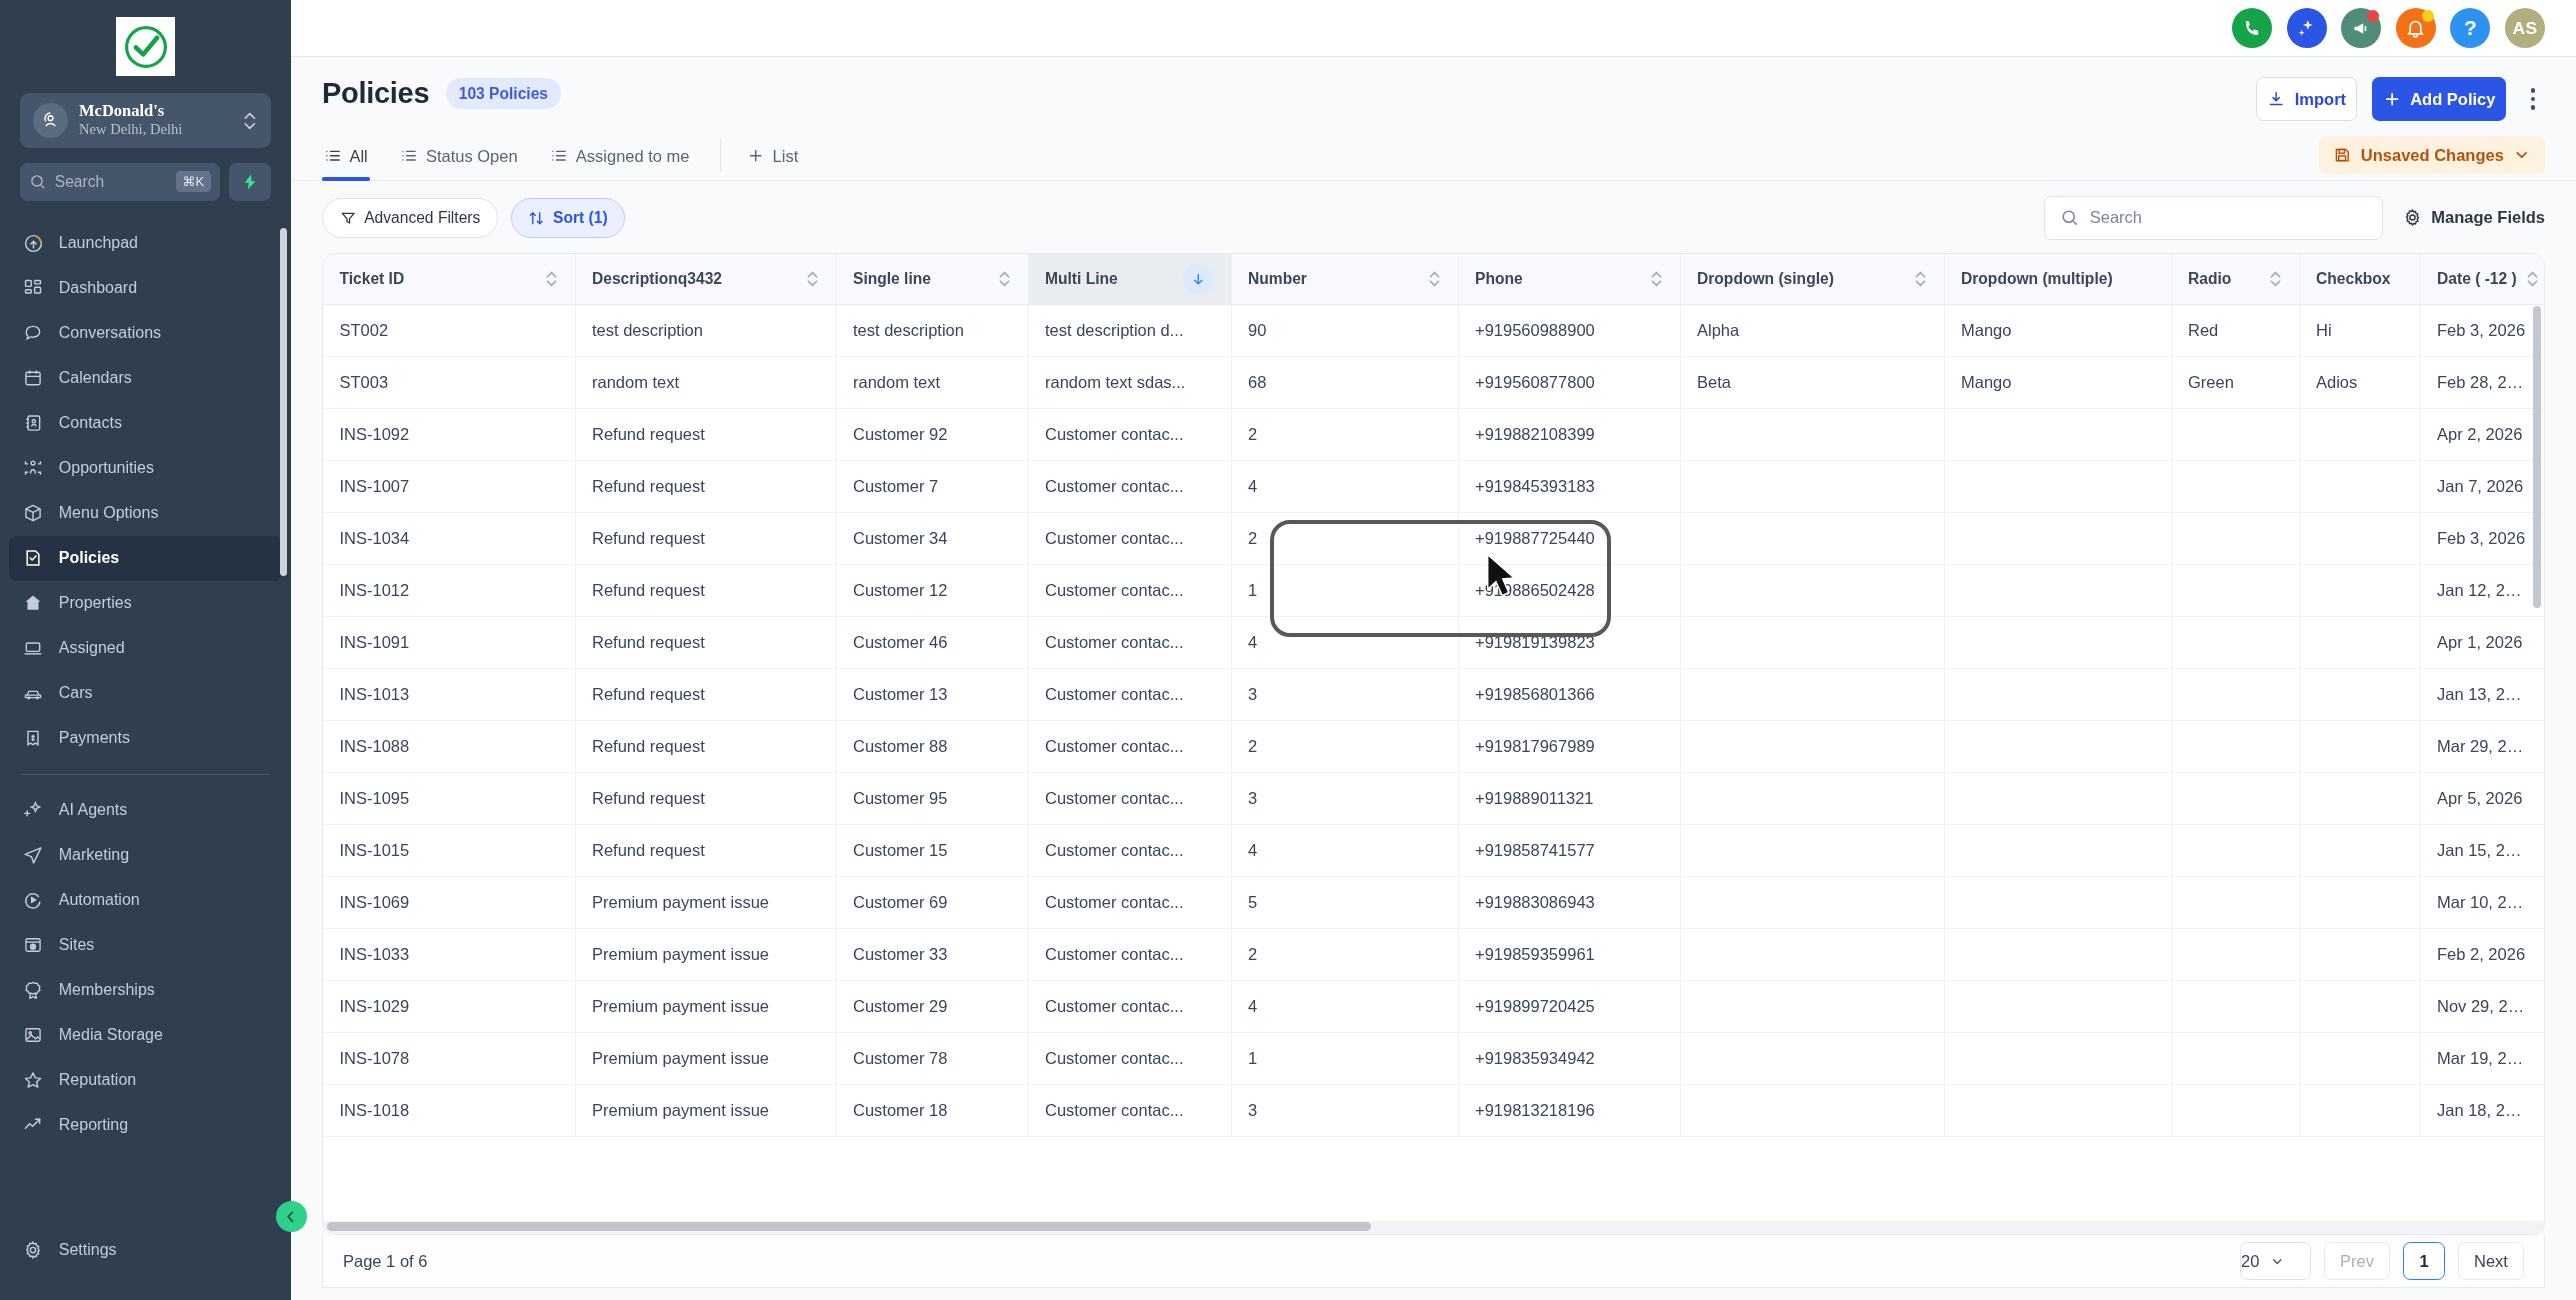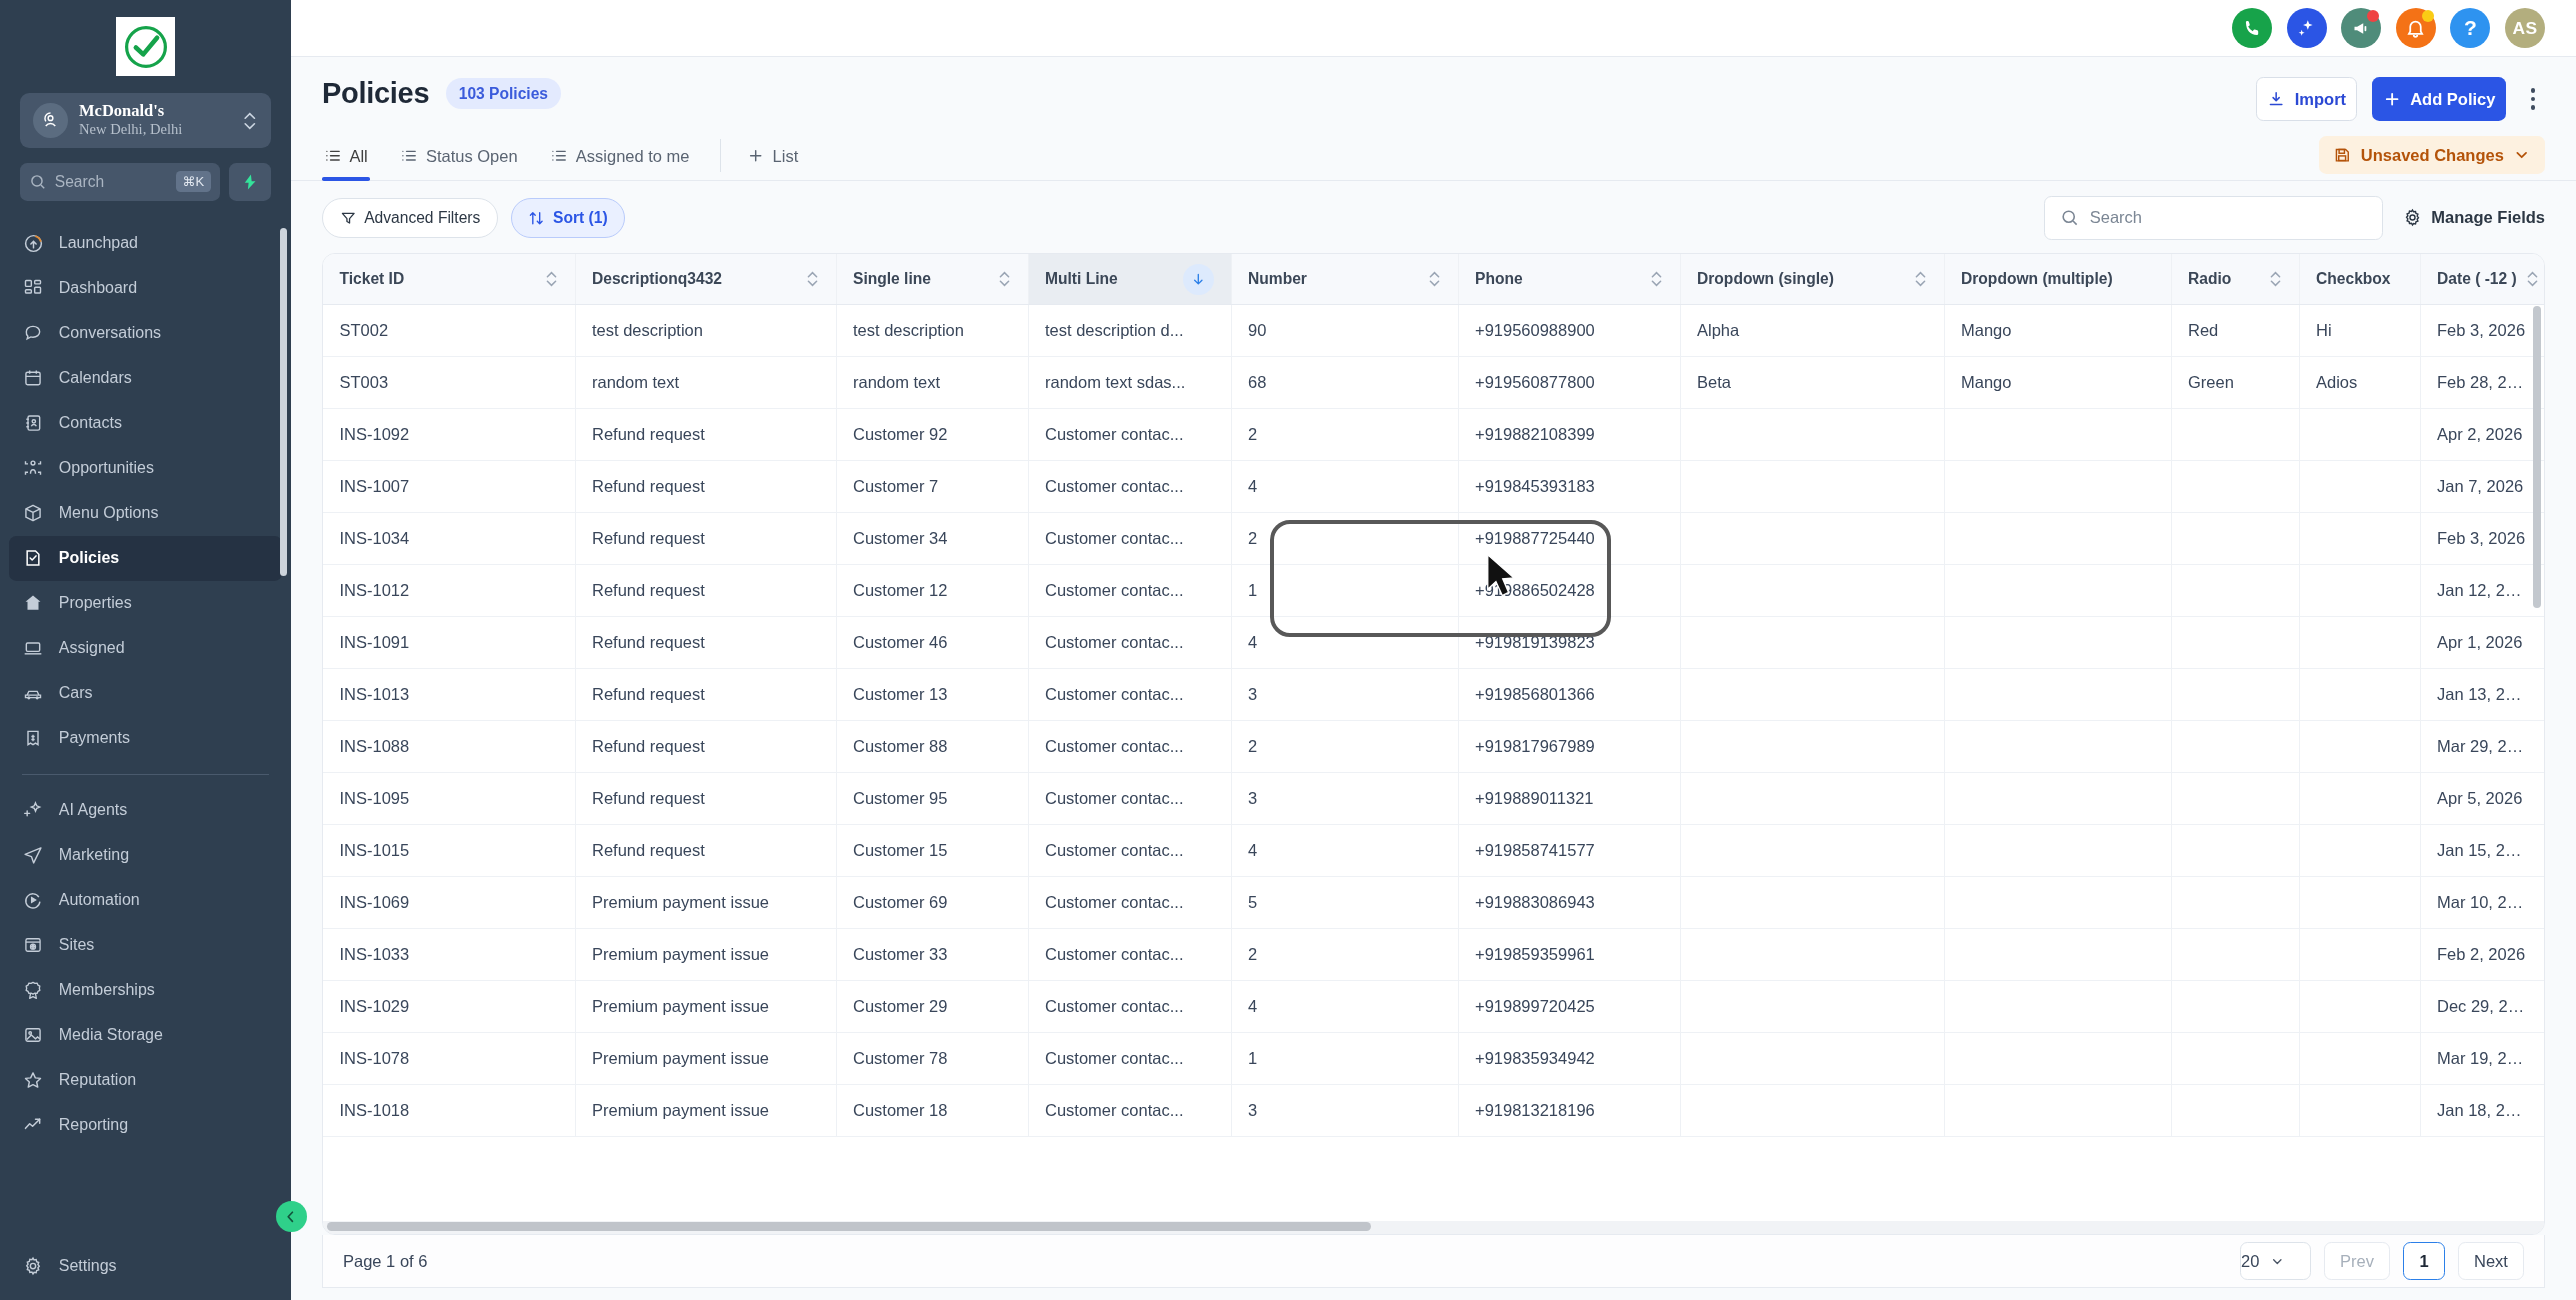--- a/index.html
+++ b/index.html
@@ -43,21 +43,21 @@
   .nav-item {
     display: flex; align-items: center; gap: 14.6px;
     height: 45px; margin: 0 9.2px; padding-left: 13px; border-radius: 7.3px;
     color: #c4cdd8; font-size: 16px; cursor: pointer;
   }
   .nav-item .ic { width: 22px; height: 22px; flex: 0 0 22px; display:flex; align-items:center; justify-content:center;}
   .nav-item.active { background: #253243; color: #ffffff; font-weight: 700; }
   .nav-sep { height: 0.9px; background: #4a5a6d; margin: 13px 22px 13px 22px; }
   .nav-scroll-track { position: absolute; right: 1.8px; top: 1.8px; width: 6.4px; bottom: 0; }
   .nav-scroll-thumb { position: absolute; right: 2.7px; top: 5.5px; width: 6.4px; height: 348px; border-radius: 3.7px; background: #cdd4dc; }
-  .nav-bottom { padding-bottom: 13px; }
+  .nav-bottom { padding-bottom: 29px; }
   .collapse-btn {
     position: absolute; right: -15.6px; bottom: 69px; width: 31px; height: 31px;
     background: #2fd08a; border-radius: 50%; display:flex; align-items:center; justify-content:center;
     color: #16405e; cursor: pointer; z-index: 30;
   }
 
   
   .main { flex: 1; min-width: 0; display: flex; flex-direction: column; background: #f8fafc; }
 
   .topbar {
@@ -837,21 +837,21 @@
               <td>INS-1029</td>
               <td>Premium payment issue</td>
               <td>Customer 29</td>
               <td>Customer contac...</td>
               <td>4</td>
               <td>+919899720425</td>
               <td></td>
               <td></td>
               <td></td>
               <td></td>
-              <td>Dec 29, 2026</td>
+              <td>Nov 29, 2026</td>
             </tr>
             <tr>
               <td>INS-1078</td>
               <td>Premium payment issue</td>
               <td>Customer 78</td>
               <td>Customer contac...</td>
               <td>1</td>
               <td>+919835934942</td>
               <td></td>
               <td></td>

